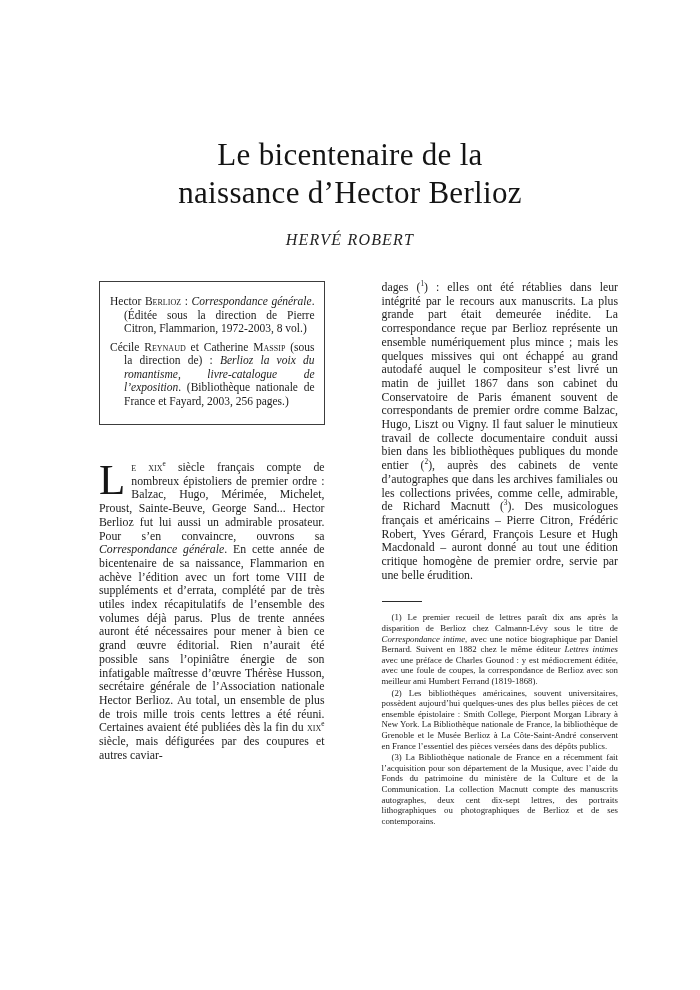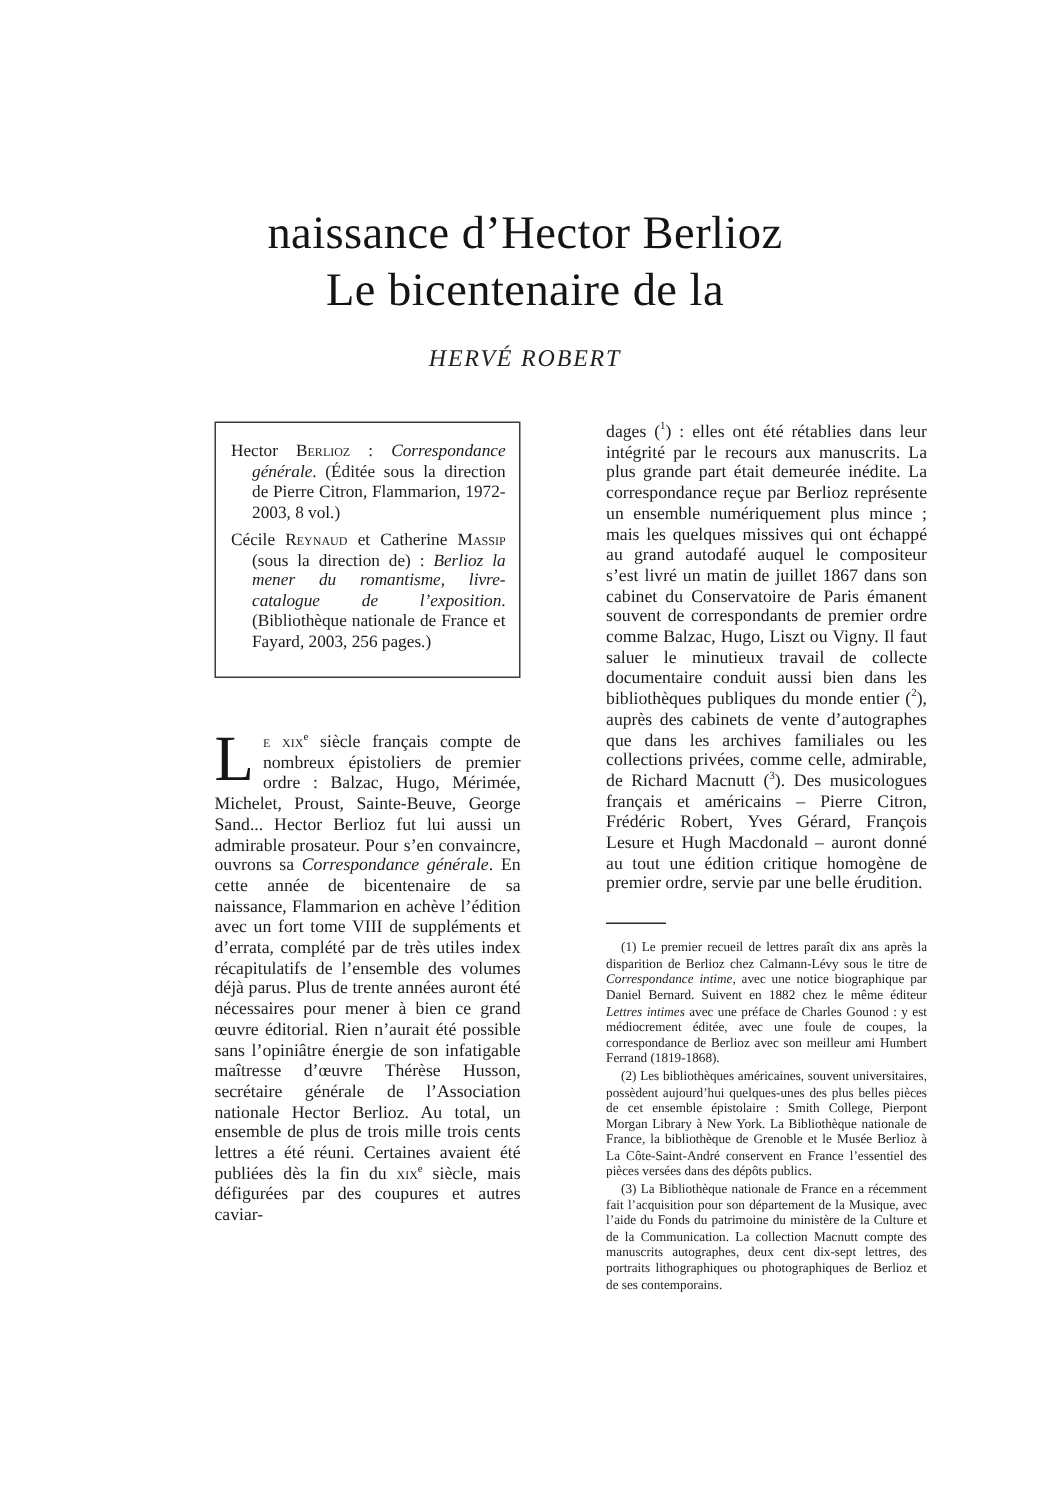--- a/index.html
+++ b/index.html
@@ -36,21 +36,21 @@
     color: #222;
   }
   .content {
     position: absolute;
     top: 281px; left: 99px;
     width: 519px;
     display: flex;
     gap: 13px;
   }
   .col { text-align: justify; }
-  .col-left  { width: 247px; margin-left: 44px; }
+  .col-left  { width: 247px; }
   .col-right { width: 259px; margin-left: 44px; }
 
   .biblio-box {
     border: 1px solid #3c3c3c;
     padding: 13px 9px 16px 10px;
     font-size: 11.5px;
     line-height: 13.5px;
     margin-bottom: 36px;
   }
   .biblio-entry {
@@ -112,32 +112,32 @@
     font-size: 12.5px;
     color: #1b1b1b;
   }
 </style>
 </head>
 <body>
 
 <div class="page">
 
   <div class="title-block">
+    <div>Le bicentenaire de la</div>
     <div>naissance d’Hector Berlioz</div>
-    <div>Le bicentenaire de la</div>
   </div>
 
   <div class="author-line">Hervé Robert</div>
 
   <div class="content">
 
     <div class="col col-left">
       <div class="biblio-box">
         <p class="biblio-entry"><span>Hector </span><span class="seg-sc">Berlioz</span><span> : </span><span class="seg-i">Correspondance générale</span><span>. (Éditée sous la direction de Pierre Citron, Flammarion, 1972-2003, 8 vol.)</span></p>
-        <p class="biblio-entry"><span>Cécile </span><span class="seg-sc">Reynaud</span><span> et Catherine </span><span class="seg-sc">Massip</span><span> (sous la direction de) : </span><span class="seg-i">Berlioz la mener du romantisme, livre-catalogue de l’exposition</span><span>. (Bibliothèque nationale de France et Fayard, 2003, 256 pages.)</span></p>
+        <p class="biblio-entry"><span>Cécile </span><span class="seg-sc">Reynaud</span><span> et Catherine </span><span class="seg-sc">Massip</span><span> (sous la direction de) : </span><span class="seg-i">Berlioz la voix du romantisme, livre-catalogue de l’exposition</span><span>. (Bibliothèque nationale de France et Fayard, 2003, 256 pages.)</span></p>
       </div>
       <p class="body-par"><span class="dropcap">L</span><span><span class="seg-sc">e </span><span class="seg-sc">xix</span><span class="seg-sup">e</span><span> siècle français compte de nombreux épistoliers de premier ordre : Balzac, Hugo, Mérimée, Michelet, Proust, Sainte-Beuve, George Sand... Hector Berlioz fut lui aussi un admirable prosateur. Pour s’en convaincre, ouvrons sa </span><span class="seg-i">Correspondance générale</span><span>. En cette année de bicentenaire de sa naissance, Flammarion en achève l’édition avec un fort tome VIII de suppléments et d’errata, complété par de très utiles index récapitulatifs de l’ensemble des volumes déjà parus. Plus de trente années auront été nécessaires pour mener à bien ce grand œuvre éditorial. Rien n’aurait été possible sans l’opiniâtre énergie de son infatigable maîtresse d’œuvre Thérèse Husson, secrétaire générale de l’Association nationale Hector Berlioz. Au total, un ensemble de plus de trois mille trois cents lettres a été réuni. Certaines avaient été publiées dès la fin du </span><span class="seg-sc">xix</span><span class="seg-sup">e</span><span> siècle, mais défigurées par des coupures et autres caviar-</span></span></p>
     </div>
 
     <div class="col col-right">
       <p class="body-par"><span>dages (</span><span class="seg-sup">1</span><span>) : elles ont été rétablies dans leur intégrité par le recours aux manuscrits. La plus grande part était demeurée inédite. La correspondance reçue par Berlioz représente un ensemble numériquement plus mince ; mais les quelques missives qui ont échappé au grand autodafé auquel le compositeur s’est livré un matin de juillet 1867 dans son cabinet du Conservatoire de Paris émanent souvent de correspondants de premier ordre comme Balzac, Hugo, Liszt ou Vigny. Il faut saluer le minutieux travail de collecte documentaire conduit aussi bien dans les bibliothèques publiques du monde entier (</span><span class="seg-sup">2</span><span>), auprès des cabinets de vente d’autographes que dans les archives familiales ou les collections privées, comme celle, admirable, de Richard Macnutt (</span><span class="seg-sup">3</span><span>). Des musicologues français et américains – Pierre Citron, Frédéric Robert, Yves Gérard, François Lesure et Hugh Macdonald – auront donné au tout une édition critique homogène de premier ordre, servie par une belle érudition.</span></p>
       <hr class="footnote-sep">
       <p class="footnote"><span>(1) Le premier recueil de lettres paraît dix ans après la disparition de Berlioz chez Calmann-Lévy sous le titre de </span><span class="seg-i">Correspondance intime</span><span>, avec une notice biographique par Daniel Bernard. Suivent en 1882 chez le même éditeur </span><span class="seg-i">Lettres intimes</span><span> avec une préface de Charles Gounod : y est médiocrement éditée, avec une foule de coupes, la correspondance de Berlioz avec son meilleur ami Humbert Ferrand (1819-1868).</span></p>
       <p class="footnote"><span>(2) Les bibliothèques américaines, souvent universitaires, possèdent aujourd’hui quelques-unes des plus belles pièces de cet ensemble épistolaire : Smith College, Pierpont Morgan Library à New York. La Bibliothèque nationale de France, la bibliothèque de Grenoble et le Musée Berlioz à La Côte-Saint-André conservent en France l’essentiel des pièces versées dans des dépôts publics.</span></p>
       <p class="footnote"><span>(3) La Bibliothèque nationale de France en a récemment fait l’acquisition pour son département de la Musique, avec l’aide du Fonds du patrimoine du ministère de la Culture et de la Communication. La collection Macnutt compte des manuscrits autographes, deux cent dix-sept lettres, des portraits lithographiques ou photographiques de Berlioz et de ses contemporains.</span></p>

